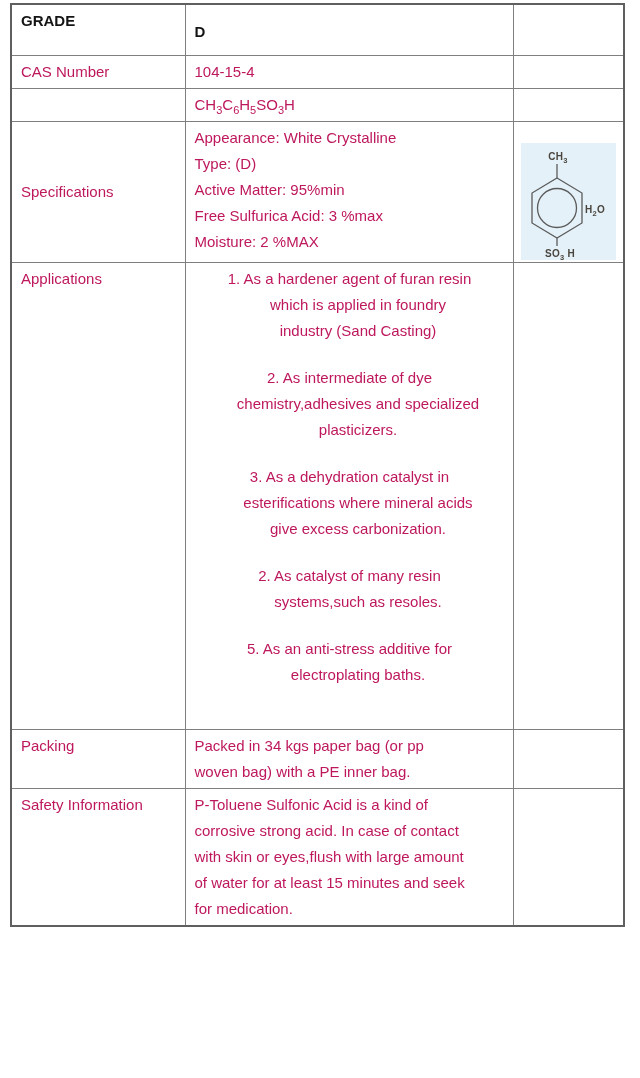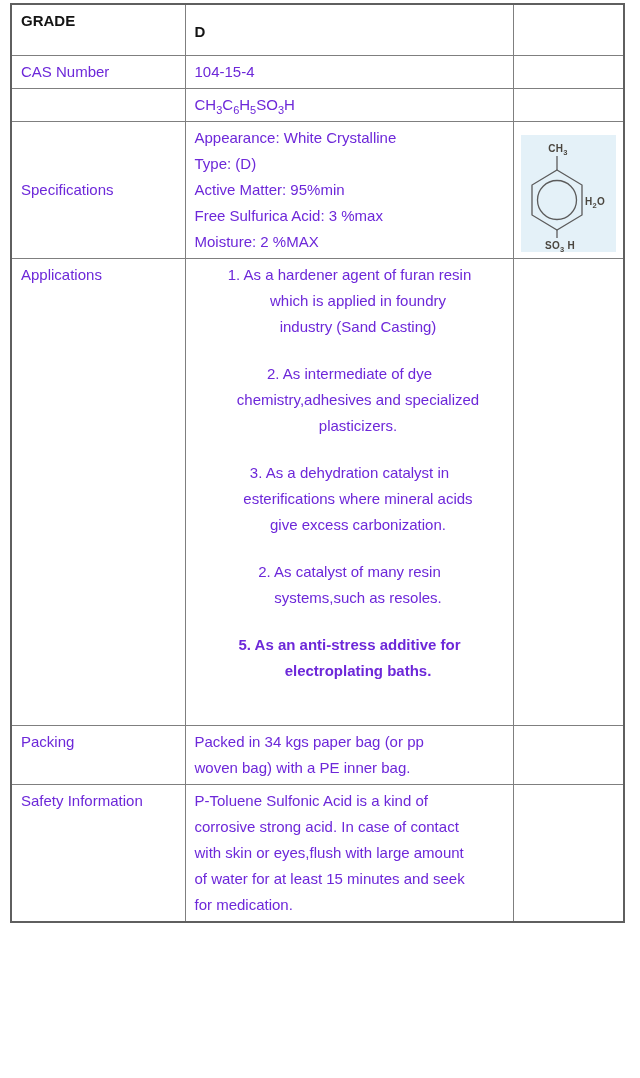--- a/index.html
+++ b/index.html
@@ -14,34 +14,34 @@
     table-layout: fixed;
     width: 613px;
     border: 2px solid #5f5f5f;
   }
   td {
     border: 1.5px solid #7f7f7f;
     vertical-align: top;
     padding: 3px 8px 3px 9px;
     font-size: 15px;
     line-height: 26px;
-    color: #6d28d9;
+    color: #be185d;
     overflow: hidden;
   }
   td.vmid { vertical-align: middle; }
   .bold-black { font-weight: bold; color: #141414; }
   td.grade-value { padding-top: 14px; }
   .line { white-space: nowrap; }
   .app-item { margin-bottom: 21px; text-align: center; }
-  .app-item:last-child { margin-bottom: 8px; font-weight: bold; }
+  .app-item:last-child { margin-bottom: 8px; }
   .app-item .cont { padding-left: 17px; }
   sub { font-size: 11px; line-height: 0; }
   .structure-box {
     width: 95px; height: 117px;
-    margin: 11px auto 0 auto;
+    margin: 19px auto 0 auto;
     background: #e4f1f8;
   }
   .structure-box svg { display: block; }
   .st {
     font-family: "Liberation Sans", sans-serif;
     font-size: 10px;
     font-weight: bold;
     fill: #4a463f;
     letter-spacing: 0.3px;
   }

